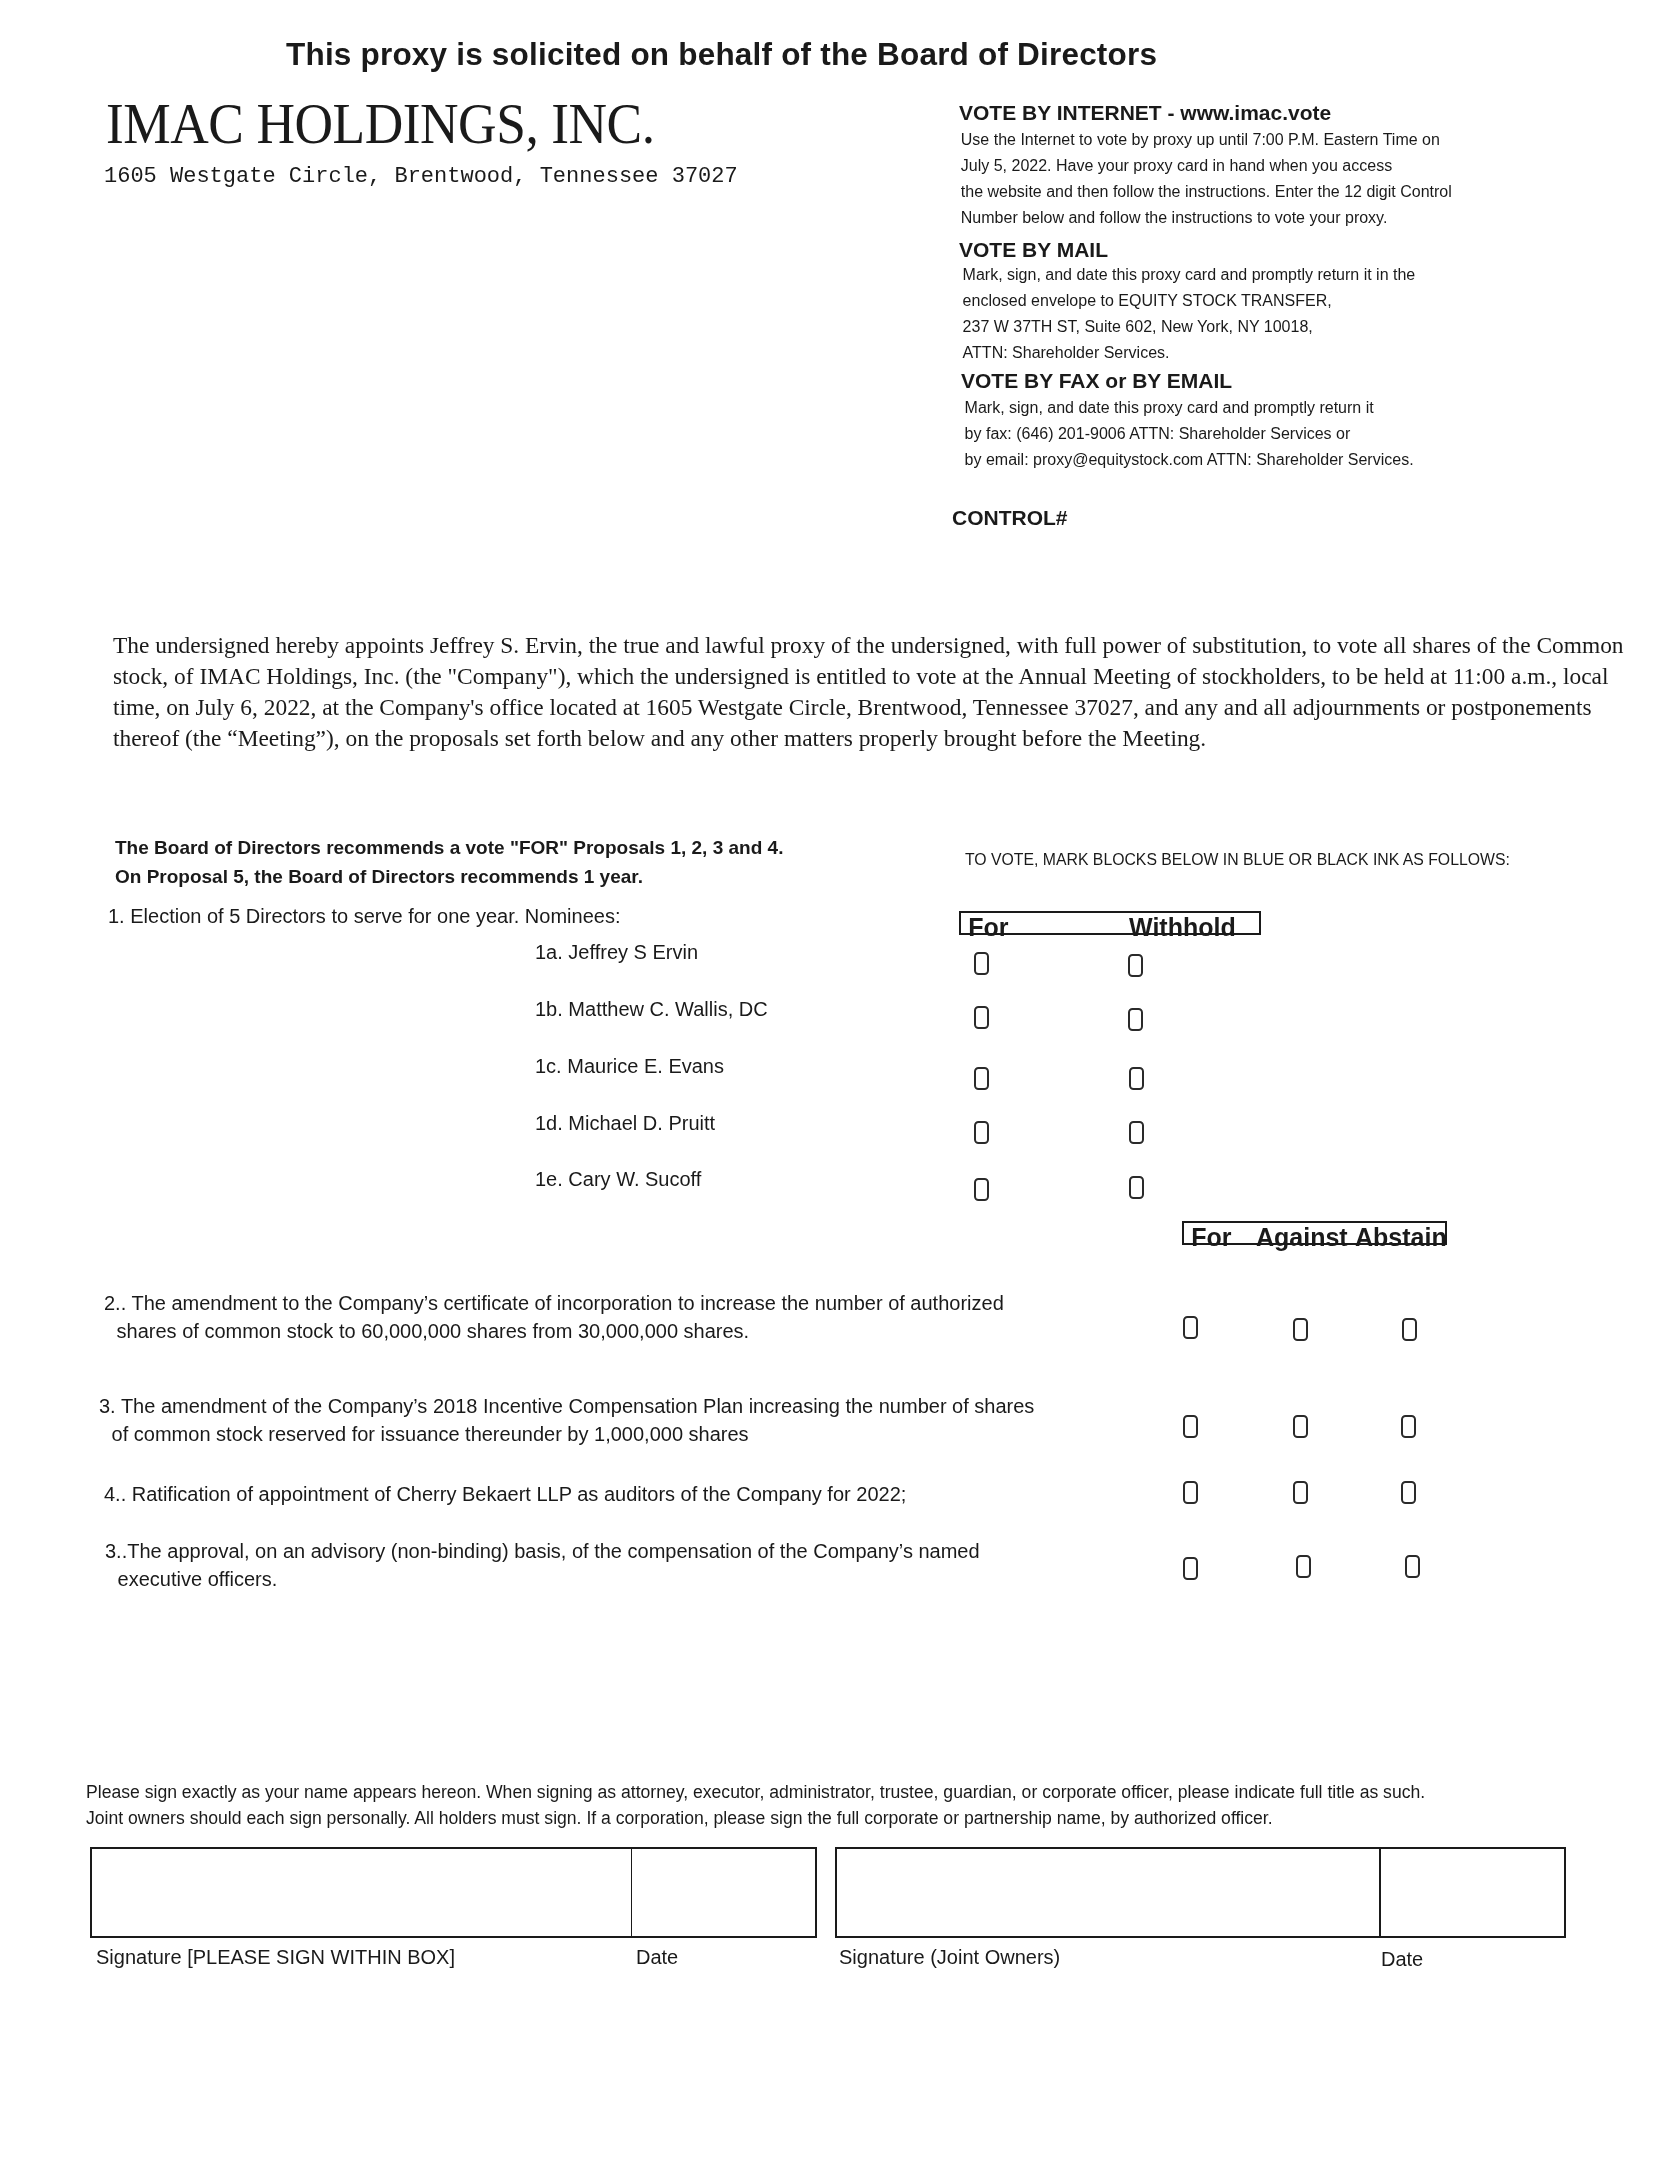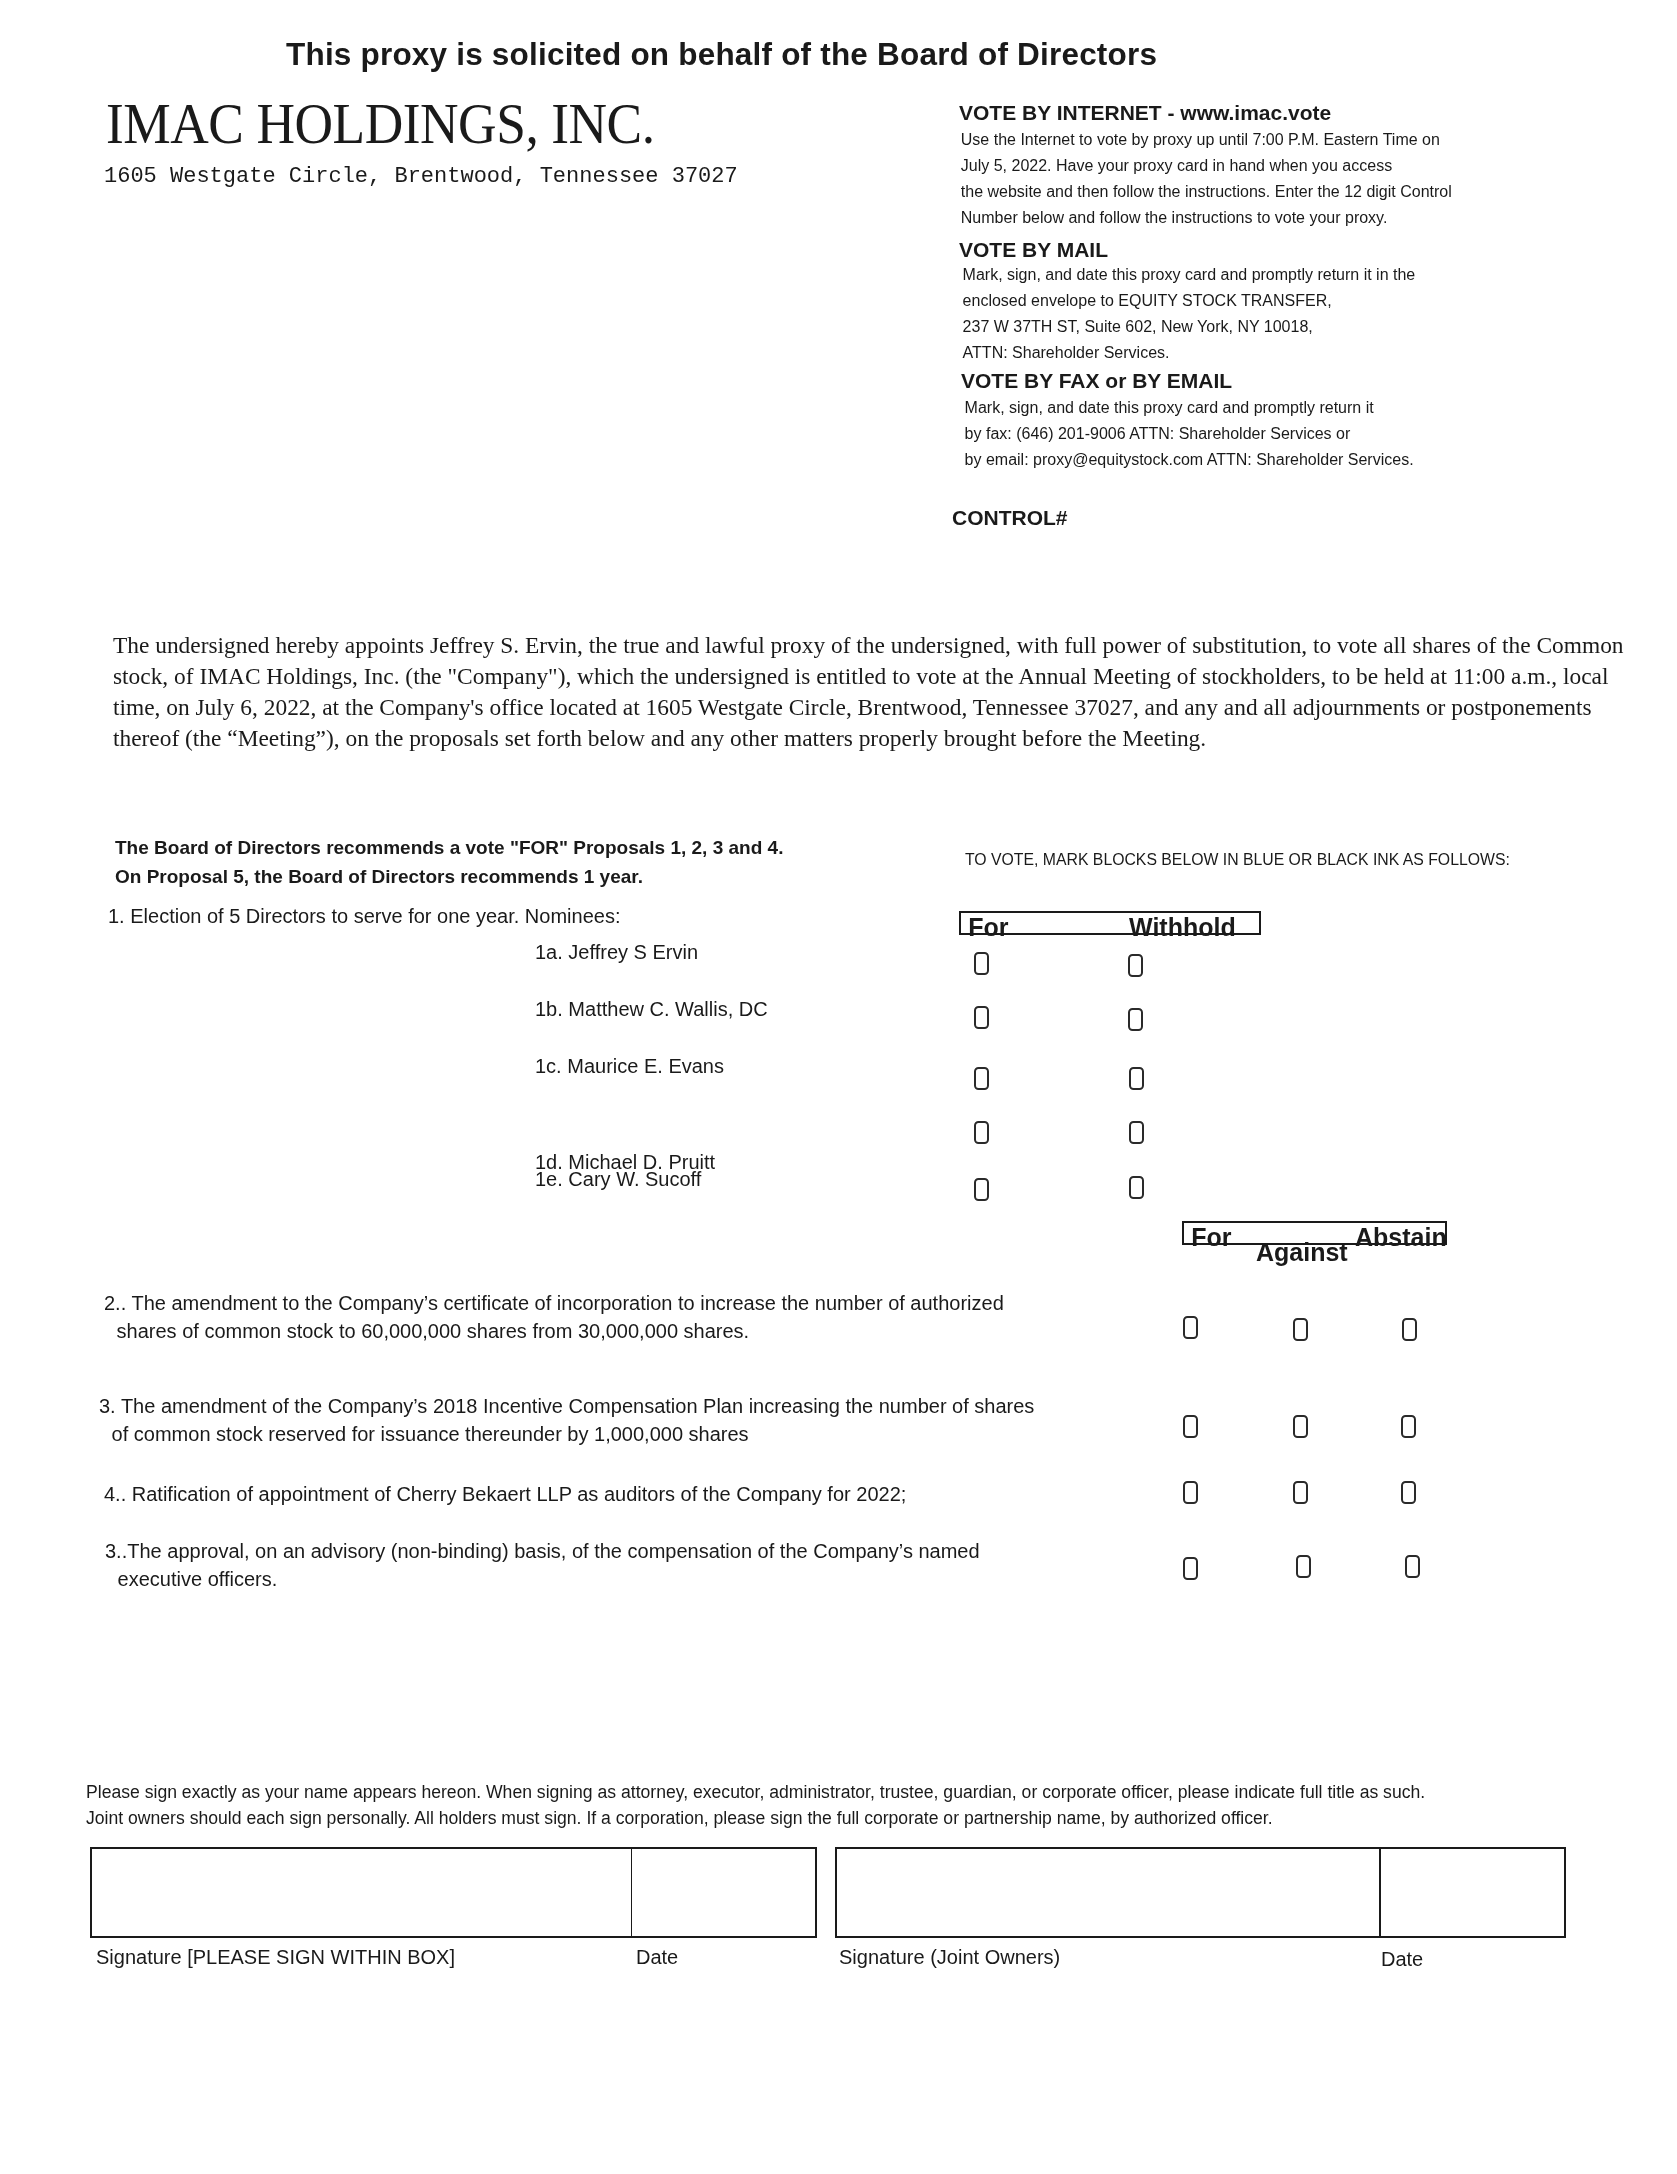--- a/index.html
+++ b/index.html
@@ -93,31 +93,31 @@
 <div class="abs cb" style="left:1128px;top:954px;"></div>
 
 <div class="abs sans nominee" style="top:998px;">1b. Matthew C. Wallis, DC</div>
 <div class="abs cb" style="left:974px;top:1006px;"></div>
 <div class="abs cb" style="left:1128px;top:1008px;"></div>
 
 <div class="abs sans nominee" style="top:1055px;">1c. Maurice E. Evans</div>
 <div class="abs cb" style="left:974px;top:1067px;"></div>
 <div class="abs cb" style="left:1129px;top:1067px;"></div>
 
-<div class="abs sans nominee" style="top:1151px;text-align:center;">1d. Michael D. Pruitt</div>
+<div class="abs sans nominee" style="top:1112px;text-align:center;">1d. Michael D. Pruitt</div>
 <div class="abs cb" style="left:974px;top:1121px;"></div>
 <div class="abs cb" style="left:1129px;top:1121px;"></div>
 
 <div class="abs sans nominee" style="top:1168px;">1e. Cary W. Sucoff</div>
 <div class="abs cb" style="left:974px;top:1178px;"></div>
 <div class="abs cb" style="left:1129px;top:1176px;"></div>
 
 <div class="abs sans hdr-box hdr-2">
   <span style="left:7.2px;">For</span>
-  <span style="left:72px;margin-top:15px;">Against</span>
+  <span style="left:72px;">Against</span>
   <span style="left:171px;">Abstain</span>
 </div>
 
 <div class="abs sans proposal" style="left:104px;top:1289px;">
   <div>2.. The amendment to the Company’s certificate of incorporation to increase the number of authorized</div>
   <div style="padding-left:12.6px;">shares of common stock to 60,000,000 shares from 30,000,000 shares.</div>
 </div>
 <div class="abs cb" style="left:1183px;top:1316px;"></div>
 <div class="abs cb" style="left:1293px;top:1318px;"></div>
 <div class="abs cb" style="left:1402px;top:1318px;"></div>

